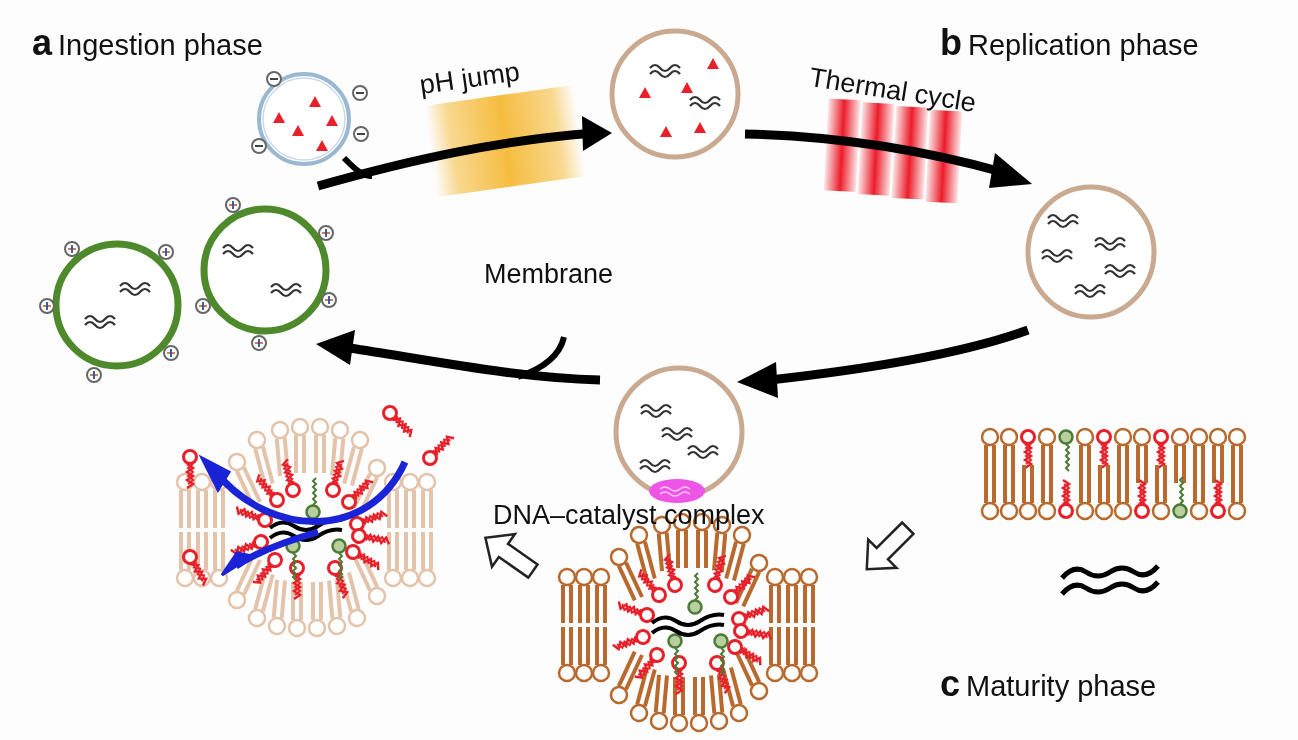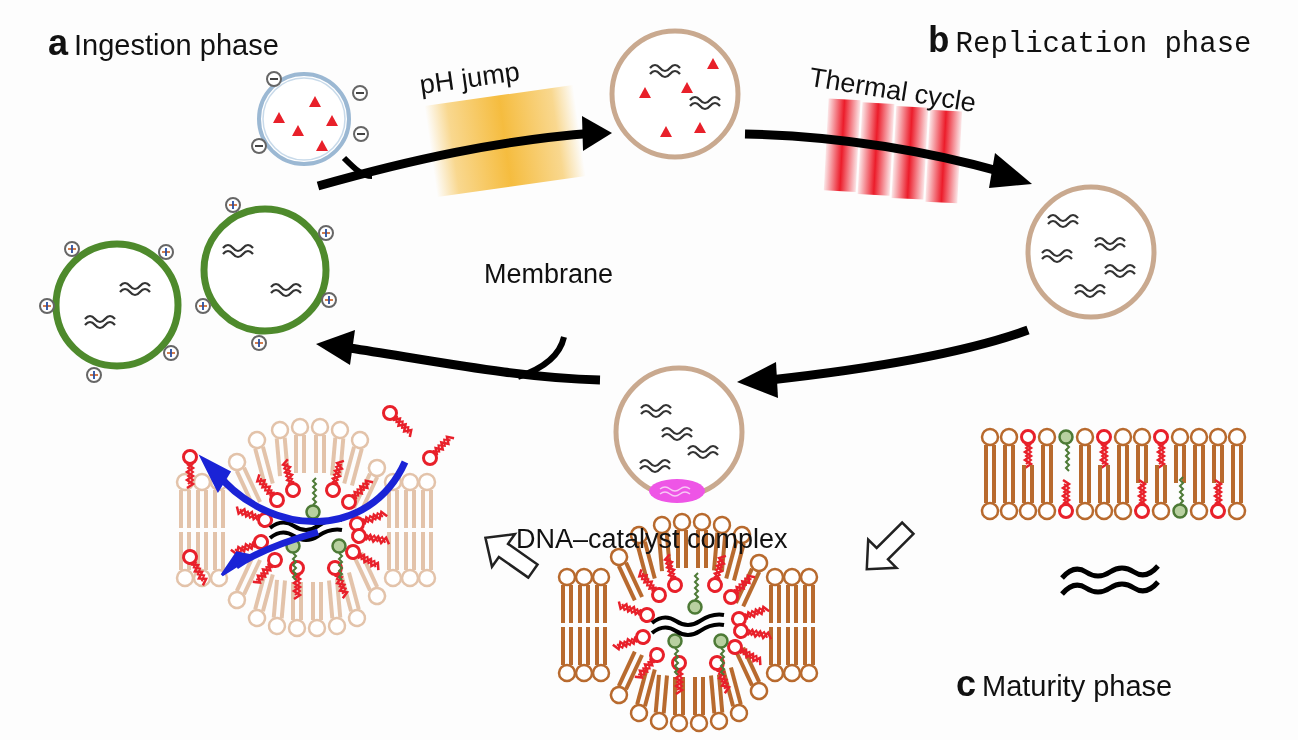--- a/index.html
+++ b/index.html
@@ -1,19 +1,19 @@
 <!DOCTYPE html>
 <html><head>
 <meta charset="utf-8">
 <style>
   html, body { margin: 0; padding: 0; background: #fdfdfd; }
   #stage { position: relative; width: 1298px; height: 740px; overflow: hidden; background: #fdfdfd; }
   svg { position: absolute; left: 0; top: 0; }
   .lbl { position: absolute; font-family: "Liberation Sans", sans-serif; color: #111; white-space: nowrap; }
-  .phase { font-size: 29px; margin-left: 16px; }
+  .phase { font-size: 29px; }
   .phase .letter { font-weight: bold; font-size: 36px; margin-right: 6px; }
   .note { font-size: 27px; }
   .center { text-align: left; }
 </style>
 </head>
 <body>
 
 <div id="stage">
   <svg id="svg" width="1298" height="740" viewBox="0 0 1298 740">
     <defs>
@@ -557,26 +557,26 @@
       <path d="M405,462 C370,540 270,540 214,470" fill="none" stroke="#1a23d6" stroke-width="7"></path>
       <path d="M202,458 L218,490 L229,472 Z" fill="#1a23d6" stroke="#1a23d6" stroke-width="3"></path>
       <path d="M318,532 C290,540 260,550 236,566" fill="none" stroke="#1a23d6" stroke-width="7"></path>
       <path d="M222,575 L252,556 L237,553 Z" fill="#1a23d6" stroke="#1a23d6" stroke-width="3"></path>
     </g>
   </svg>
 
   <div class="lbl phase" style="left:32px;top:22px;">
     <span class="letter">a</span><span>Ingestion phase</span>
   </div>
-  <div class="lbl phase" style="left:912px;top:22px;font-family:Liberation Mono, monospace;">
+  <div class="lbl phase" style="left:940px;top:22px;">
     <span class="letter">b</span><span>Replication phase</span>
   </div>
   <div class="lbl phase" style="left:940px;top:663px;">
     <span class="letter">c</span><span>Maturity phase</span>
   </div>
 
   <div class="lbl note" style="left:422px;top:70px;transform:rotate(-8deg);transform-origin:left bottom;">pH jump</div>
   <div class="lbl note" style="left:812px;top:62px;transform:rotate(9deg);transform-origin:left top;">Thermal cycle</div>
   <div class="lbl note center" style="left:484px;top:258px;width:150px;line-height:32px;">
     <div>Membrane</div>
   </div>
-  <div class="lbl note" style="left:516px;top:500px;margin-top:24px;">DNA–catalyst complex</div>
+  <div class="lbl note" style="left:493px;top:500px;">DNA–catalyst complex</div>
 </div>
 
 </body></html>

